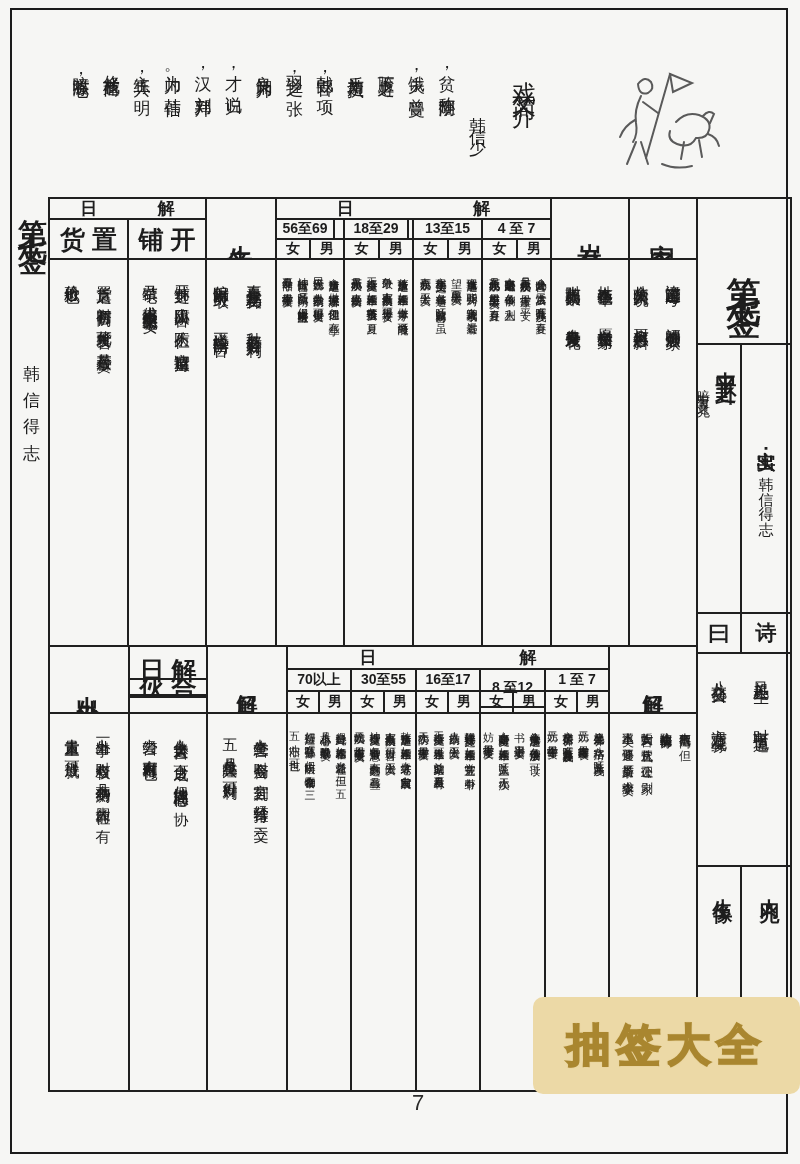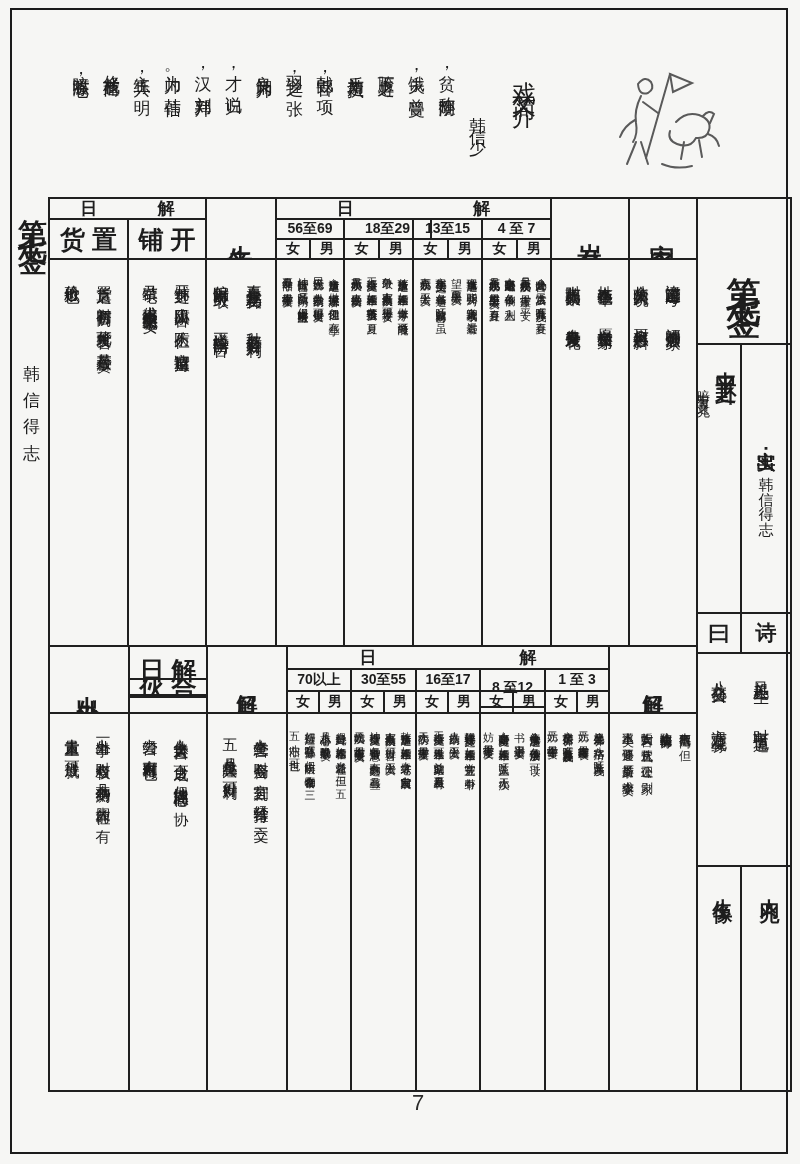--- a/index.html
+++ b/index.html
@@ -100,22 +100,22 @@
   </div>
   <div class="cell center hpair" style="left:48px;top:218px;width:81px;height:42px">货置</div>
   <div class="cell center hpair" style="left:127px;top:218px;width:80px;height:42px">铺开</div>
   <div class="cell center" style="left:205px;top:197px;width:72px;height:63px">
     <span class="v bighead">生意</span>
   </div>
   <div class="cell spread" style="left:275px;top:197px;width:277px;height:23px">
     <span>日</span>
     <span>解</span>
   </div>
-  <div class="cell agehdr" style="left:275px;top:218px;width:70px;height:22px">56至69</div>
-  <div class="cell agehdr" style="left:343px;top:218px;width:89px;height:22px">18至29</div>
+  <div class="cell agehdr" style="left:275px;top:218px;width:60px;height:22px">56至69</div>
+  <div class="cell agehdr" style="left:343px;top:218px;width:66px;height:22px">18至29</div>
   <div class="cell agehdr" style="left:412px;top:218px;width:71px;height:22px">13至15</div>
   <div class="cell agehdr" style="left:481px;top:218px;width:71px;height:22px">4 至 7</div>
   <div class="cell gcell" style="left:275px;top:238px;width:36px;height:22px">女</div>
   <div class="cell gcell" style="left:309px;top:238px;width:36px;height:22px">男</div>
   <div class="cell gcell" style="left:343px;top:238px;width:37px;height:22px">女</div>
   <div class="cell gcell" style="left:378px;top:238px;width:36px;height:22px">男</div>
   <div class="cell gcell" style="left:412px;top:238px;width:37px;height:22px">女</div>
   <div class="cell gcell" style="left:447px;top:238px;width:36px;height:22px">男</div>
   <div class="cell gcell" style="left:481px;top:238px;width:37px;height:22px">女</div>
   <div class="cell gcell" style="left:516px;top:238px;width:36px;height:22px">男</div>
@@ -198,21 +198,21 @@
     <span class="v midhead">解日</span>
   </div>
   <div class="cell spread" style="left:286px;top:645px;width:324px;height:25px">
     <span>日</span>
     <span>解</span>
   </div>
   <div class="cell agehdr" style="left:286px;top:668px;width:66px;height:24px">70以上</div>
   <div class="cell agehdr" style="left:350px;top:668px;width:67px;height:24px">30至55</div>
   <div class="cell agehdr" style="left:415px;top:668px;width:66px;height:24px">16至17</div>
   <div class="cell agehdr" style="left:479px;top:668px;width:67px;height:40px">8 至12</div>
-  <div class="cell agehdr" style="left:544px;top:668px;width:66px;height:24px">1 至 3</div>
+  <div class="cell agehdr" style="left:544px;top:668px;width:66px;height:24px">1 至 7</div>
   <div class="cell gcell" style="left:286px;top:690px;width:34px;height:24px">女</div>
   <div class="cell gcell" style="left:318px;top:690px;width:34px;height:24px">男</div>
   <div class="cell gcell" style="left:350px;top:690px;width:35px;height:24px">女</div>
   <div class="cell gcell" style="left:383px;top:690px;width:34px;height:24px">男</div>
   <div class="cell gcell" style="left:415px;top:690px;width:34px;height:24px">女</div>
   <div class="cell gcell" style="left:447px;top:690px;width:34px;height:24px">男</div>
   <div class="cell gcell" style="left:479px;top:690px;width:35px;height:24px">女</div>
   <div class="cell gcell" style="left:512px;top:690px;width:34px;height:24px">男</div>
   <div class="cell gcell" style="left:544px;top:690px;width:34px;height:24px">女</div>
   <div class="cell gcell" style="left:576px;top:690px;width:34px;height:24px">男</div>
@@ -315,14 +315,17 @@
     <div class="lines center">
         <div class="v nlabel" style="position:absolute;top:8px;left:12px;">生像：</div>
       </div>
   </div>
   <div class="cell" style="left:740px;top:865px;width:52px;height:227px">
     <div class="lines center">
         <div class="v nlabel" style="position:absolute;top:8px;left:15px;">内兆：</div>
       </div>
   </div>
 
+  <div class="wm">
+    <span class="wmtext">抽签大全</span>
+  </div>
   <div class="pageno">7</div>
 </div>
 
 </body></html>

